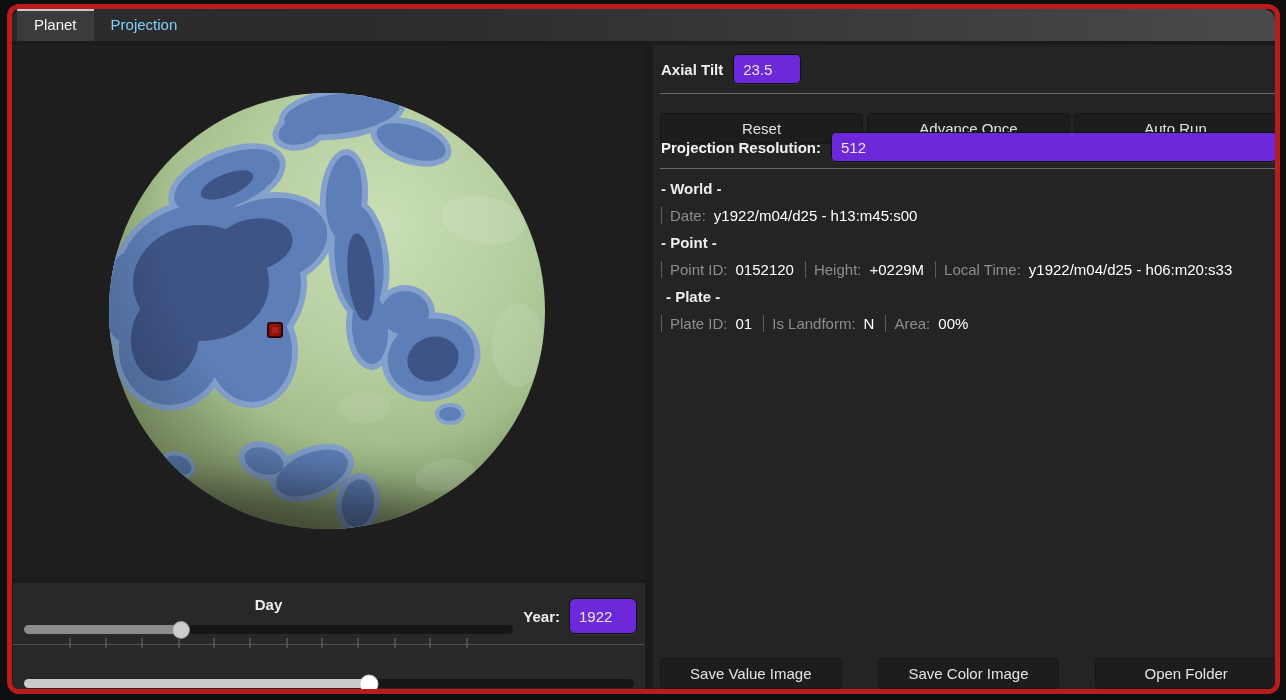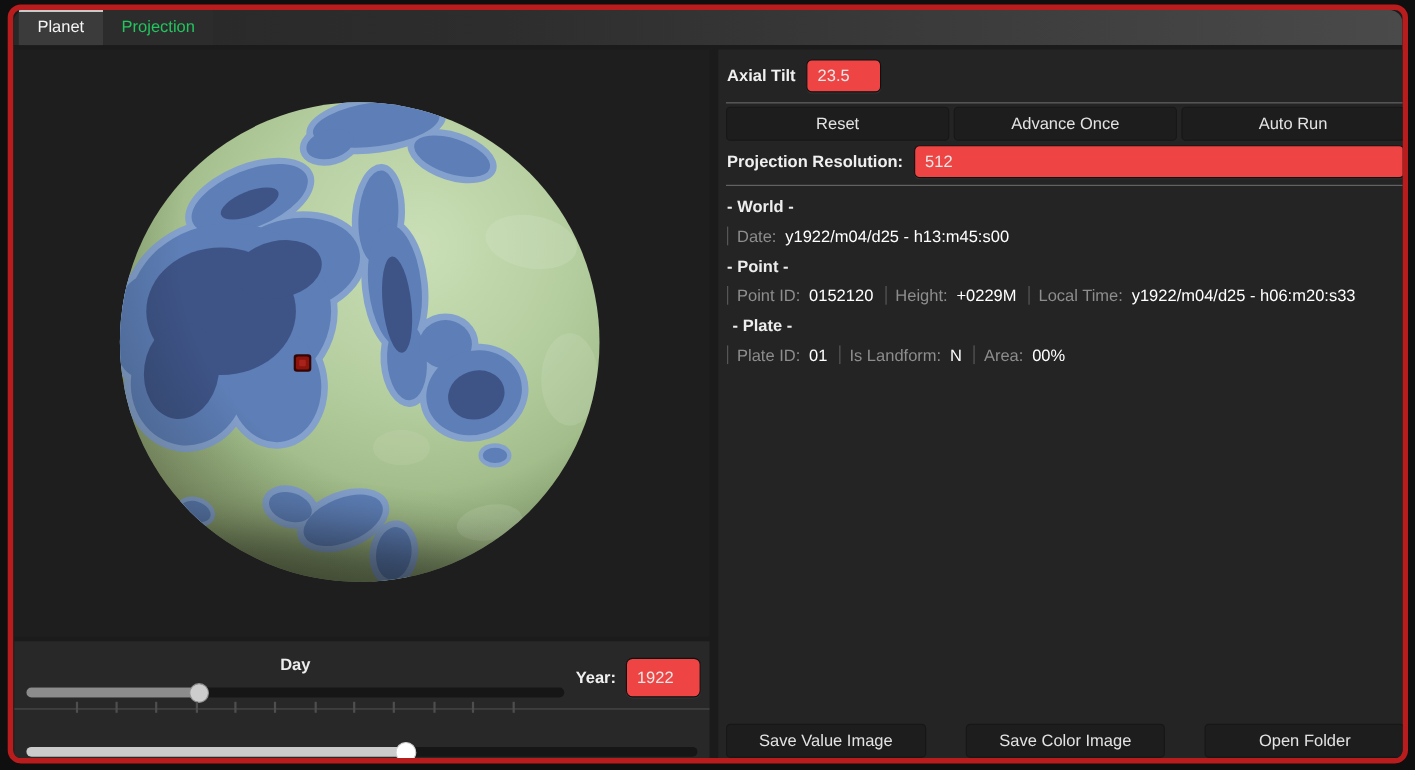--- a/index.html
+++ b/index.html
@@ -5,40 +5,40 @@
   html,body{margin:0;padding:0;background:#0f0f0f;}
   *{box-sizing:border-box;}
   .stage{position:relative;width:1286px;height:700px;background:#0f0f0f;
          font-family:"Liberation Sans", sans-serif; overflow:hidden;}
   .window{position:absolute;left:7px;top:4px;width:1273px;height:690px;
           background:#1b1b1b;border:5px solid #b91c1c;border-radius:12px;overflow:hidden;}
   
   .tabbar{position:absolute;left:0;top:0;right:0;height:32px;
           background:linear-gradient(90deg,#282828 0%,#2d2d2d 35%,#4a4a4a 100%);
           border-radius:12px 12px 0 0;display:flex;padding-left:5px;}
-  .tab{height:32px;line-height:32px;padding:0 17px;font-size:15px;color:#22c55e;
+  .tab{height:32px;line-height:32px;padding:0 17px;font-size:15px;color:#7dd3fc;
        background:#2c2c2c;cursor:default;}
   .tab.active{background:#3b3b3b;color:#f5f5f5;box-shadow:inset 0 2px 0 #c9c9c9;}
   
   .viewport{position:absolute;left:1px;top:36px;width:632px;height:534px;background:#1e1e1e;}
   
   .sliderpanel{position:absolute;left:1px;top:574px;width:632px;height:115px;background:#282828;}
   .slider-label{position:absolute;font-size:15px;font-weight:600;color:#ededed;text-align:center;}
   .track{position:absolute;height:9px;border-radius:5px;background:#161616;}
   .fill{position:absolute;left:0;top:0;height:9px;border-radius:5px;background:#8c8c8c;}
   .fill.light{background:#cbcbcb;}
   .thumb{position:absolute;top:50%;width:18px;height:18px;border-radius:50%;
          background:#cdcdcd;border:1px solid #8f8f8f;transform:translate(-50%,-50%);}
   .thumb.white{width:19px;height:19px;background:#ffffff;border-color:#cfcfcf;}
   .ticks{position:absolute;left:0;right:0;top:13px;height:11px;}
   .tick{position:absolute;top:0;width:2px;height:10px;background:#4e4e4e;}
   .panel-divider{position:absolute;left:0;right:0;height:1px;background:#4f4f4f;}
   .yearbox{position:absolute;right:8px;top:15px;display:flex;align-items:center;gap:9px;}
   .yearbox .lbl{font-size:15px;font-weight:700;color:#f0f0f0;}
-  .input{background:#ef4444;border:1px solid #101010;border-radius:5px;color:#e8e8e8;
+  .input{background:#6d28d9;border:1px solid #101010;border-radius:5px;color:#e8e8e8;
          font-size:15px;padding:0 9px;display:flex;align-items:center;
          box-shadow:0 1px 0 rgba(255,255,255,0.07);}
   .year-input{width:68px;height:36px;border-radius:6px;}
   
   .rightpanel{position:absolute;left:641px;top:36px;width:631px;height:653px;background:#242424;}
   .row{position:absolute;left:8px;right:7px;height:30px;display:flex;align-items:center;}
   .row .lbl{font-size:15px;font-weight:600;color:#f0f0f0;margin-right:10px;white-space:nowrap;}
   .small-input{width:68px;height:30px;}
   .wide-input{flex:1;height:30px;}
   .hdiv{position:absolute;left:7px;right:7px;height:1px;background:#6a6a6a;}
@@ -208,21 +208,21 @@
 
     <div class="rightpanel">
 
       <div class="row" style="top:9px;">
         <span class="lbl">Axial Tilt</span>
         <div class="input small-input">23.5</div>
       </div>
 
       <div class="hdiv" style="top:48px;"></div>
 
-      <div class="btnrow" style="top:52px;justify-content:center;">
+      <div class="btnrow" style="top:68px;justify-content:center;">
         <div class="btn">Reset</div>
         <div class="btn">Advance Once</div>
         <div class="btn">Auto Run</div>
       </div>
 
       <div class="row" style="top:87px;">
         <span class="lbl">Projection Resolution:</span>
         <div class="input wide-input">512</div>
       </div>
 

